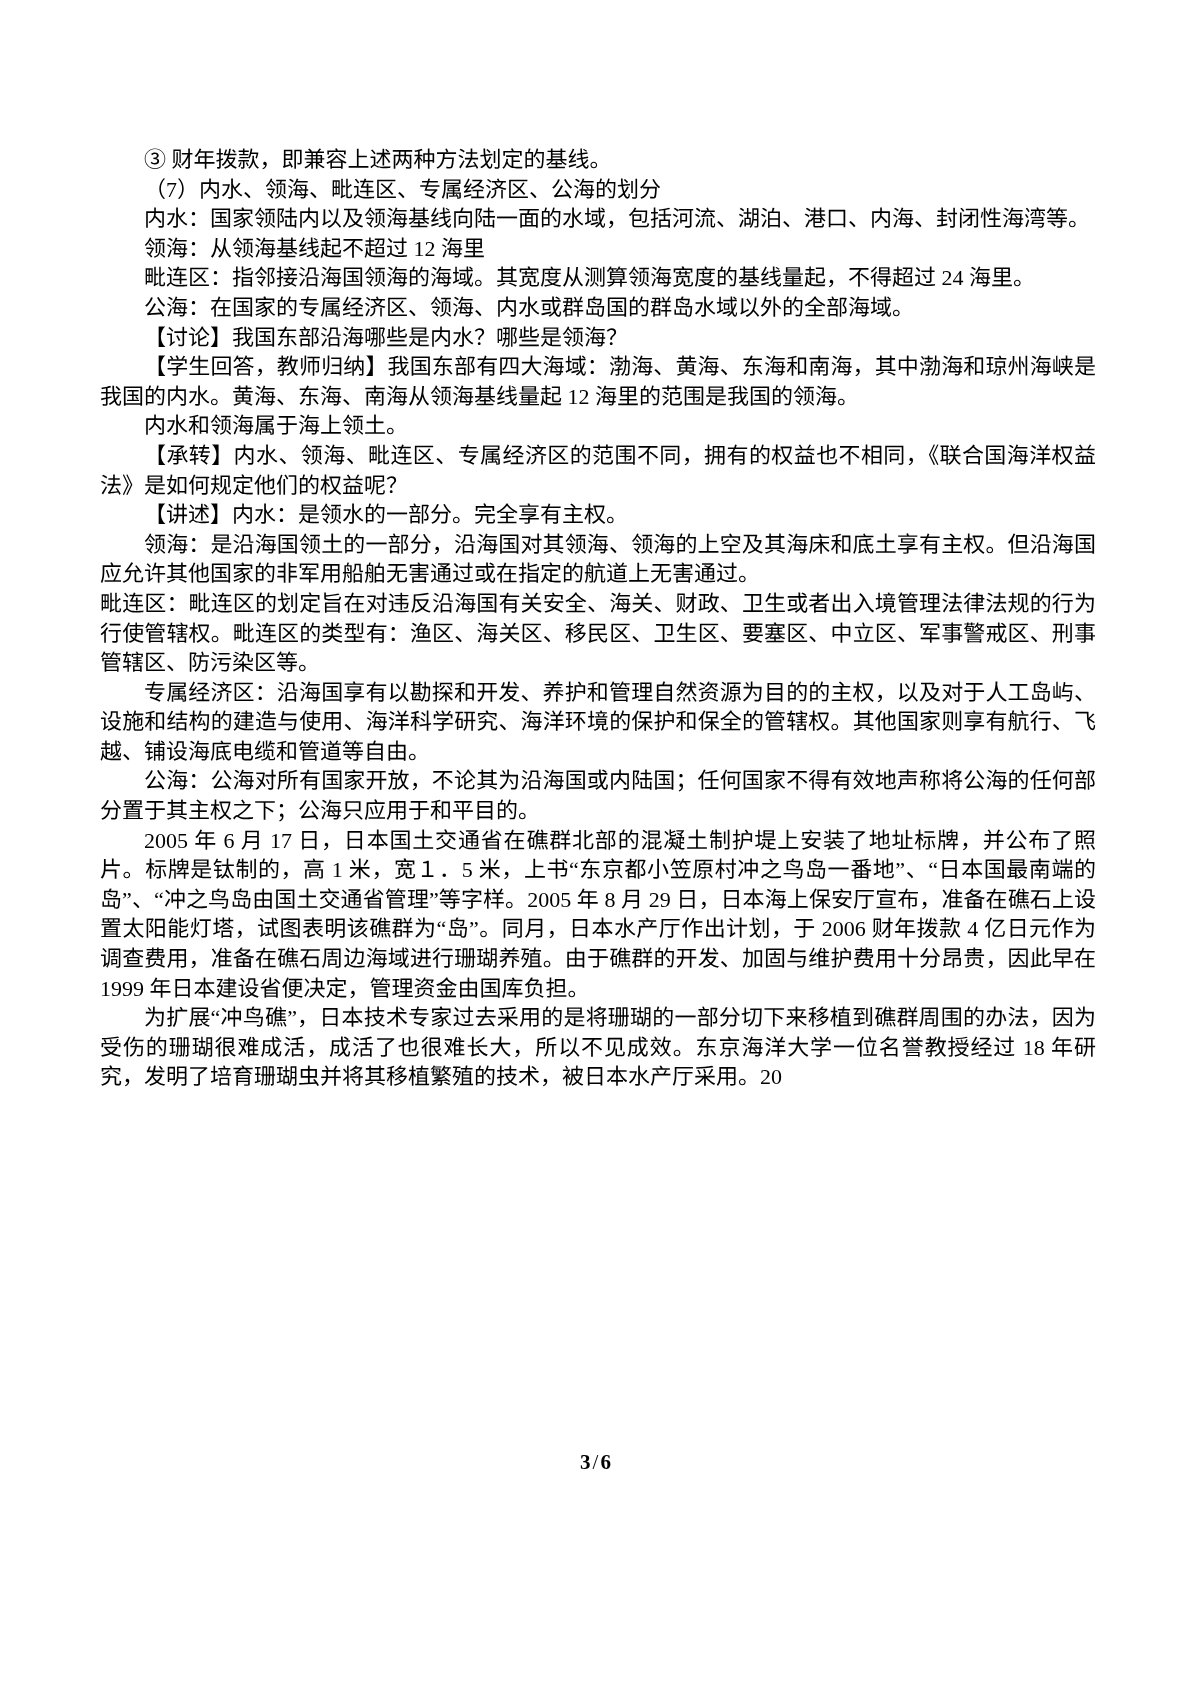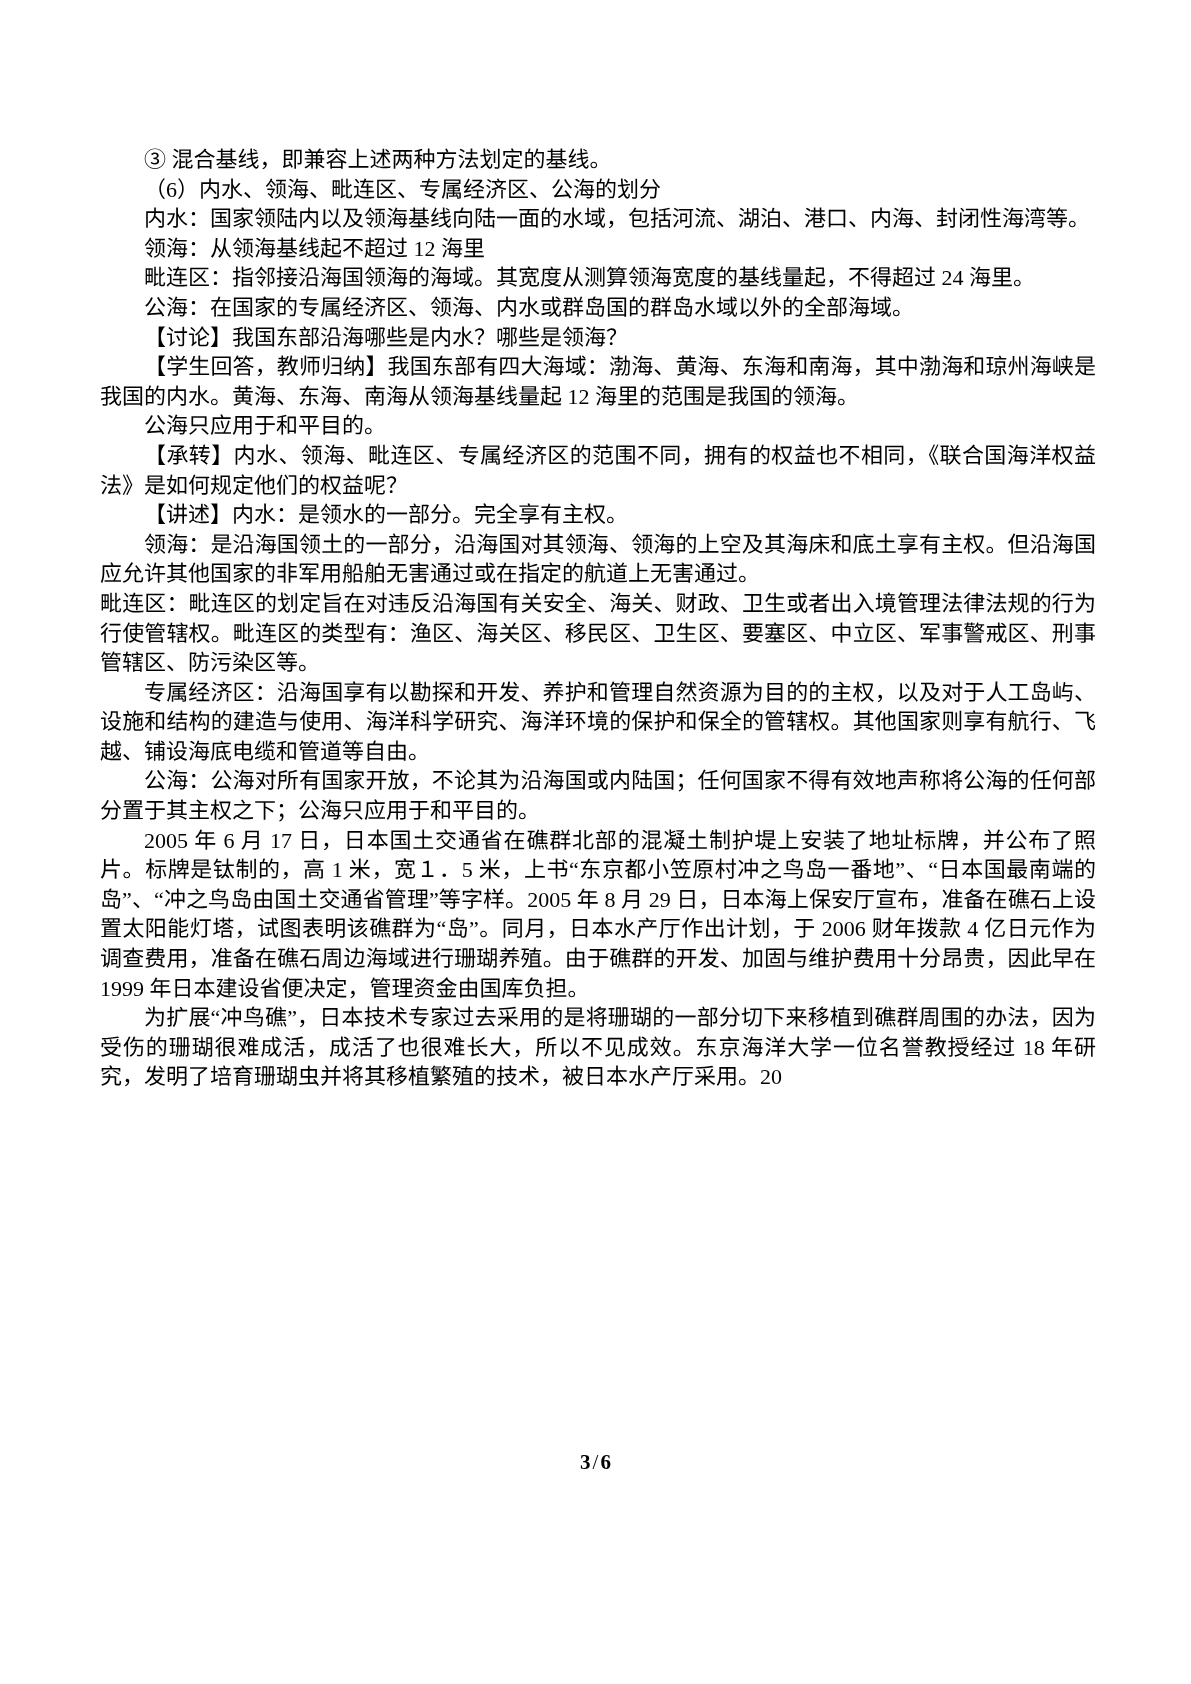--- a/index.html
+++ b/index.html
@@ -43,29 +43,29 @@
     line-height: 29px;
   }
   .footer .num { font-weight: bold; }
   .footer .sep { font-weight: normal; padding: 0 2px; }
 </style>
 </head>
 <body>
 
 <div class="page">
   <div class="content" id="paragraph-host">
-      <p class="para indent-first">③ 混合基线，即兼容上述两种方法划定的基线。</p>
-      <p class="para indent-first">（6）内水、领海、毗连区、专属经济区、公海的划分</p>
+      <p class="para indent-first">③ 财年拨款，即兼容上述两种方法划定的基线。</p>
+      <p class="para indent-first">（7）内水、领海、毗连区、专属经济区、公海的划分</p>
       <p class="para indent-all">内水：国家领陆内以及领海基线向陆一面的水域，包括河流、湖泊、港口、内海、封闭性海湾等。</p>
       <p class="para indent-first">领海：从领海基线起不超过 12 海里</p>
       <p class="para indent-first">毗连区：指邻接沿海国领海的海域。其宽度从测算领海宽度的基线量起，不得超过 24 海里。</p>
       <p class="para indent-first">公海：在国家的专属经济区、领海、内水或群岛国的群岛水域以外的全部海域。</p>
       <p class="para indent-first">【讨论】我国东部沿海哪些是内水？哪些是领海？</p>
       <p class="para indent-first">【学生回答，教师归纳】我国东部有四大海域：渤海、黄海、东海和南海，其中渤海和琼州海峡是我国的内水。黄海、东海、南海从领海基线量起 12 海里的范围是我国的领海。</p>
-      <p class="para indent-first">公海只应用于和平目的。</p>
+      <p class="para indent-first">内水和领海属于海上领土。</p>
       <p class="para indent-first">【承转】内水、领海、毗连区、专属经济区的范围不同，拥有的权益也不相同，《联合国海洋权益法》是如何规定他们的权益呢？</p>
       <p class="para indent-first">【讲述】内水：是领水的一部分。完全享有主权。</p>
       <p class="para indent-first">领海：是沿海国领土的一部分，沿海国对其领海、领海的上空及其海床和底土享有主权。但沿海国应允许其他国家的非军用船舶无害通过或在指定的航道上无害通过。</p>
       <p class="para flush">毗连区：毗连区的划定旨在对违反沿海国有关安全、海关、财政、卫生或者出入境管理法律法规的行为行使管辖权。毗连区的类型有：渔区、海关区、移民区、卫生区、要塞区、中立区、军事警戒区、刑事管辖区、防污染区等。</p>
       <p class="para indent-first">专属经济区：沿海国享有以勘探和开发、养护和管理自然资源为目的的主权，以及对于人工岛屿、设施和结构的建造与使用、海洋科学研究、海洋环境的保护和保全的管辖权。其他国家则享有航行、飞越、铺设海底电缆和管道等自由。</p>
       <p class="para indent-first">公海：公海对所有国家开放，不论其为沿海国或内陆国；任何国家不得有效地声称将公海的任何部分置于其主权之下；公海只应用于和平目的。</p>
       <p class="para indent-first">2005 年 6 月 17 日，日本国土交通省在礁群北部的混凝土制护堤上安装了地址标牌，并公布了照片。标牌是钛制的，高 1 米，宽１．5 米，上书“东京都小笠原村冲之鸟岛一番地”、“日本国最南端的岛”、“冲之鸟岛由国土交通省管理”等字样。2005 年 8 月 29 日，日本海上保安厅宣布，准备在礁石上设置太阳能灯塔，试图表明该礁群为“岛”。同月，日本水产厅作出计划，于 2006 财年拨款 4 亿日元作为调查费用，准备在礁石周边海域进行珊瑚养殖。由于礁群的开发、加固与维护费用十分昂贵，因此早在 1999 年日本建设省便决定，管理资金由国库负担。</p>
       <p class="para indent-first">为扩展“冲鸟礁”，日本技术专家过去采用的是将珊瑚的一部分切下来移植到礁群周围的办法，因为受伤的珊瑚很难成活，成活了也很难长大，所以不见成效。东京海洋大学一位名誉教授经过 18 年研究，发明了培育珊瑚虫并将其移植繁殖的技术，被日本水产厅采用。20</p>
     </div>
   <div class="footer">

